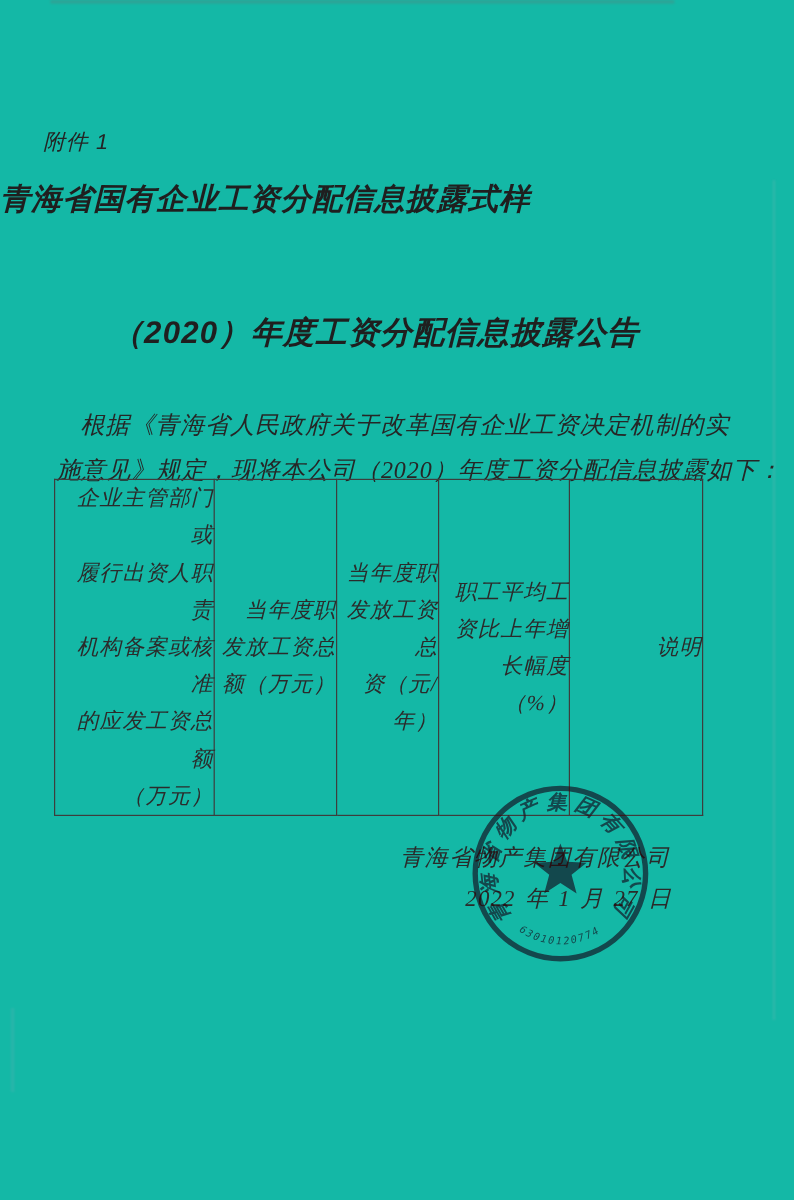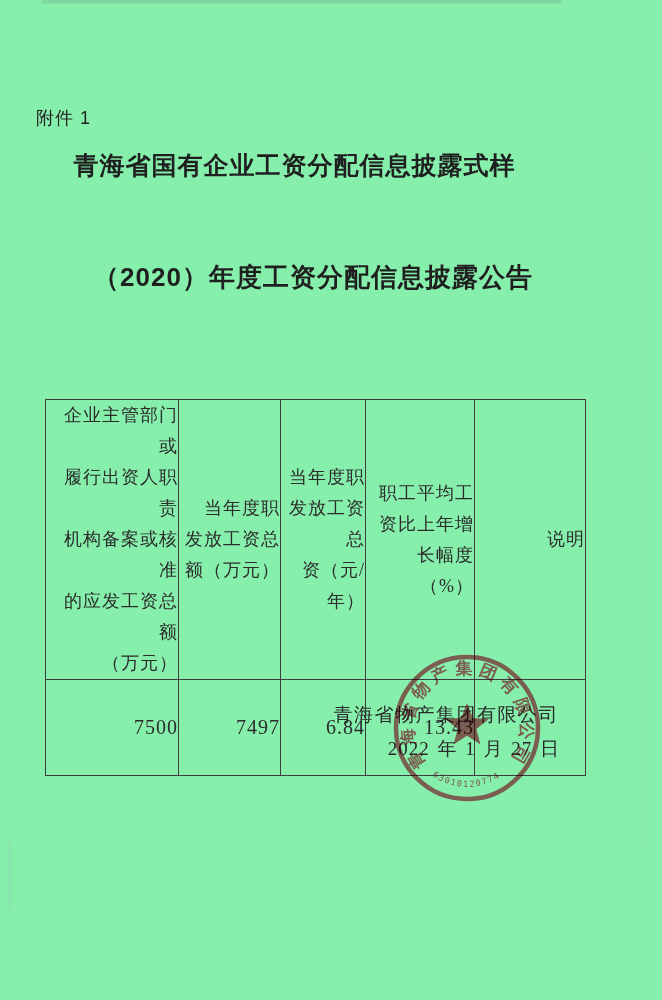--- a/index.html
+++ b/index.html
@@ -3,37 +3,36 @@
 <meta charset="utf-8">
 <style>
   html,body{margin:0;padding:0;}
   body{
     width:662px;height:1000px;overflow:hidden;
     background:#ffffff;
     font-family:"Liberation Serif","DejaVu Serif",serif;
     color:#282828;
     position:relative;
   }
-  .page{position:absolute;inset:0;background:#86efac;}
+  .page{position:absolute;inset:0;background:#14b8a6;font-style:italic;}
 
   
   .artifact{position:absolute;pointer-events:none;}
   .artifact.top{left:42px;top:0;width:520px;height:3px;background:#6f6f6f;opacity:.28;filter:blur(1px);}
   .artifact.right{left:644px;top:150px;width:2px;height:700px;background:#aab4bb;opacity:.18;filter:blur(1px);}
   .artifact.left{left:9px;top:840px;width:3px;height:70px;background:#9aa6c0;opacity:.15;filter:blur(1px);}
 
   .attachment{
     position:absolute;left:36px;top:106px;
     font-family:"Liberation Sans","DejaVu Sans",sans-serif;
     font-size:18px;color:#242424;letter-spacing:1px;
   }
   .title{
     position:absolute;left:0;top:149px;width:662px;margin:0;
     box-sizing:border-box;padding-right:73px;
-    text-align:center;
     font-family:"Liberation Sans","DejaVu Sans",sans-serif;
     font-size:25px;font-weight:bold;color:#1f1f1f;letter-spacing:1px;
   }
   .subtitle{
     position:absolute;left:0;top:260px;width:662px;margin:0;
     box-sizing:border-box;padding-right:36px;
     text-align:center;
     font-family:"Liberation Sans","DejaVu Sans",sans-serif;
     font-size:26px;font-weight:bold;color:#1f1f1f;letter-spacing:1px;
   }
@@ -95,20 +94,24 @@
   <div class="artifact top"></div>
   <div class="artifact right"></div>
   <div class="artifact left"></div>
 
   <div class="attachment">附件 1</div>
 
   <h1 class="title">青海省国有企业工资分配信息披露式样</h1>
 
   <h2 class="subtitle">（2020）年度工资分配信息披露公告</h2>
 
+  <div class="para">
+    <div class="line indent">根据《青海省人民政府关于改革国有企业工资决定机制的实</div>
+    <div class="line">施意见》规定，现将本公司（2020）年度工资分配信息披露如下：</div>
+  </div>
 
   <table class="disclosure">
     <colgroup>
       <col style="width:133px">
         <col style="width:102px">
         <col style="width:85px">
         <col style="width:109px">
         <col style="width:111px">
     </colgroup>
     <tbody>
@@ -122,27 +125,20 @@
 发放工资总
 额（万元）</td>
         <td>当年度职
 发放工资总
 资（元/年）</td>
         <td>职工平均工
 资比上年增
 长幅度（%）</td>
         <td>说明</td>
       </tr>
-      <tr class="val">
-        <td>7500</td>
-        <td>7497</td>
-        <td>6.84</td>
-        <td>13.43</td>
-        <td></td>
-      </tr>
     </tbody>
   </table>
 
   <div class="company">青海省物产集团有限公司</div>
   <div class="sigdate">2022 年 1 月 27 日</div>
 
   <svg class="stamp" viewBox="0 0 150 150" xmlns="http://www.w3.org/2000/svg">
     <defs>
       <path id="arcTop" d="M 36.8 113.2 A 54 54 0 1 1 113.2 113.2" fill="none"></path>
       <path id="arcBottom" d="M 38.7 121.5 A 59 59 0 0 0 111.3 121.5" fill="none"></path>

